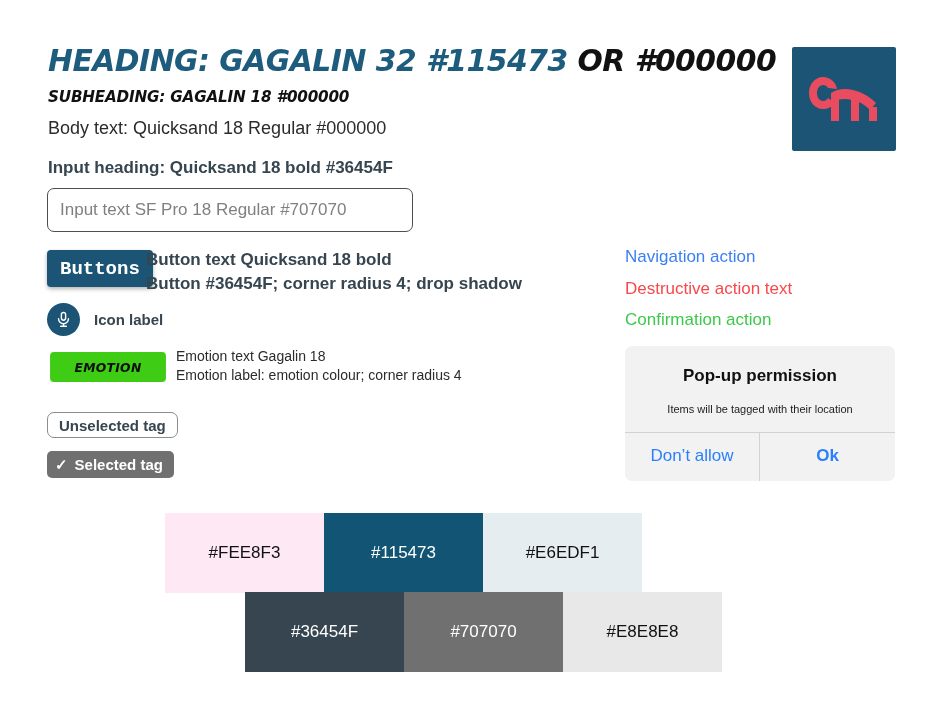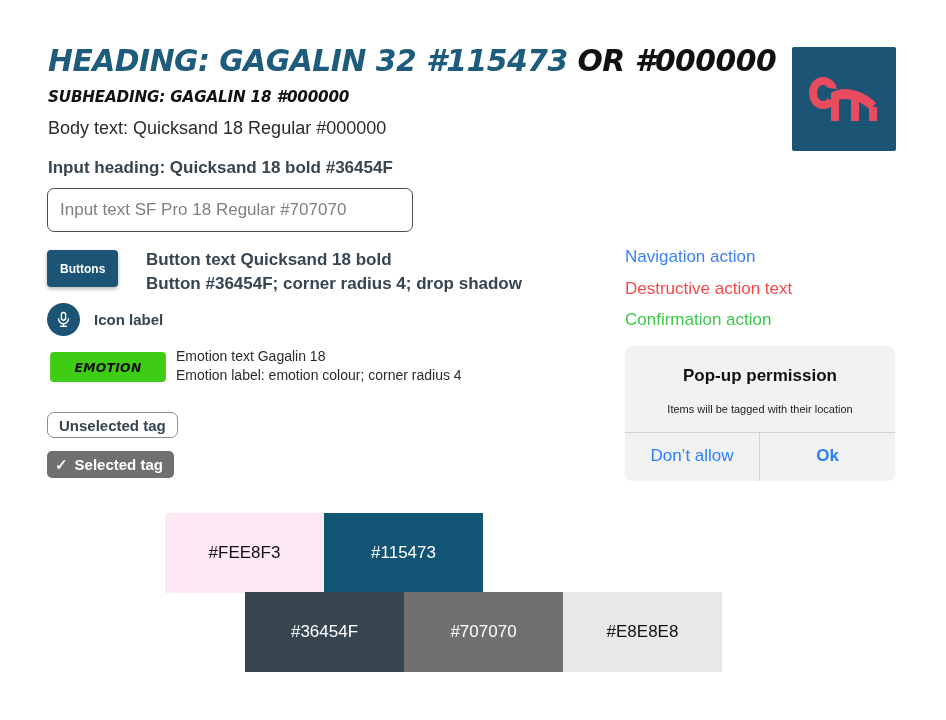--- a/index.html
+++ b/index.html
@@ -99,22 +99,22 @@
     top: 250px;
     height: 37px;
     padding: 8px 13px;
     display: flex;
     align-items: center;
     justify-content: center;
     background: #1b5474;
     color: #ffffff;
     border: none;
     border-radius: 4px;
-    font-family: Liberation Sans, sans-serif;
-    font-size: 12px;
+    font-family: Liberation Mono, monospace;
+    font-size: 19px;
     font-weight: bold;
     box-shadow: 0 2px 4px rgba(0,0,0,0.30);
     cursor: pointer;
     white-space: nowrap;
   }
   .btn-desc {
     position: absolute;
     left: 146px;
     top: 248px;
     font-size: 17px;
@@ -373,18 +373,19 @@
       <path d="M24 22c6-4 14-5 22-3 9 2 17 7 23 13l-6 7c-5-5-11-9-18-10-7-2-14-1-19 2z"></path>
       <path d="M44 28h8v22h-8z"></path>
       <path d="M62 36h8v14h-8z"></path>
     </g>
   </svg>
 </div>
 
 <div class="swatch-row swatch-row-1">
     <div class="swatch" style="background: rgb(254, 232, 243); color: rgb(17, 17, 17);">#FEE8F3</div>
     <div class="swatch" style="background: rgb(17, 84, 115); color: rgb(255, 255, 255);">#115473</div>
+    <div class="swatch" style="background: rgb(230, 237, 241); color: rgb(17, 17, 17);">#E6EDF1</div>
   </div>
 <div class="swatch-row swatch-row-2">
     <div class="swatch" style="background: rgb(54, 69, 79); color: rgb(255, 255, 255);">#36454F</div>
     <div class="swatch" style="background: rgb(112, 112, 112); color: rgb(255, 255, 255);">#707070</div>
     <div class="swatch" style="background: rgb(232, 232, 232); color: rgb(17, 17, 17);">#E8E8E8</div>
   </div>
 
 </body></html>

